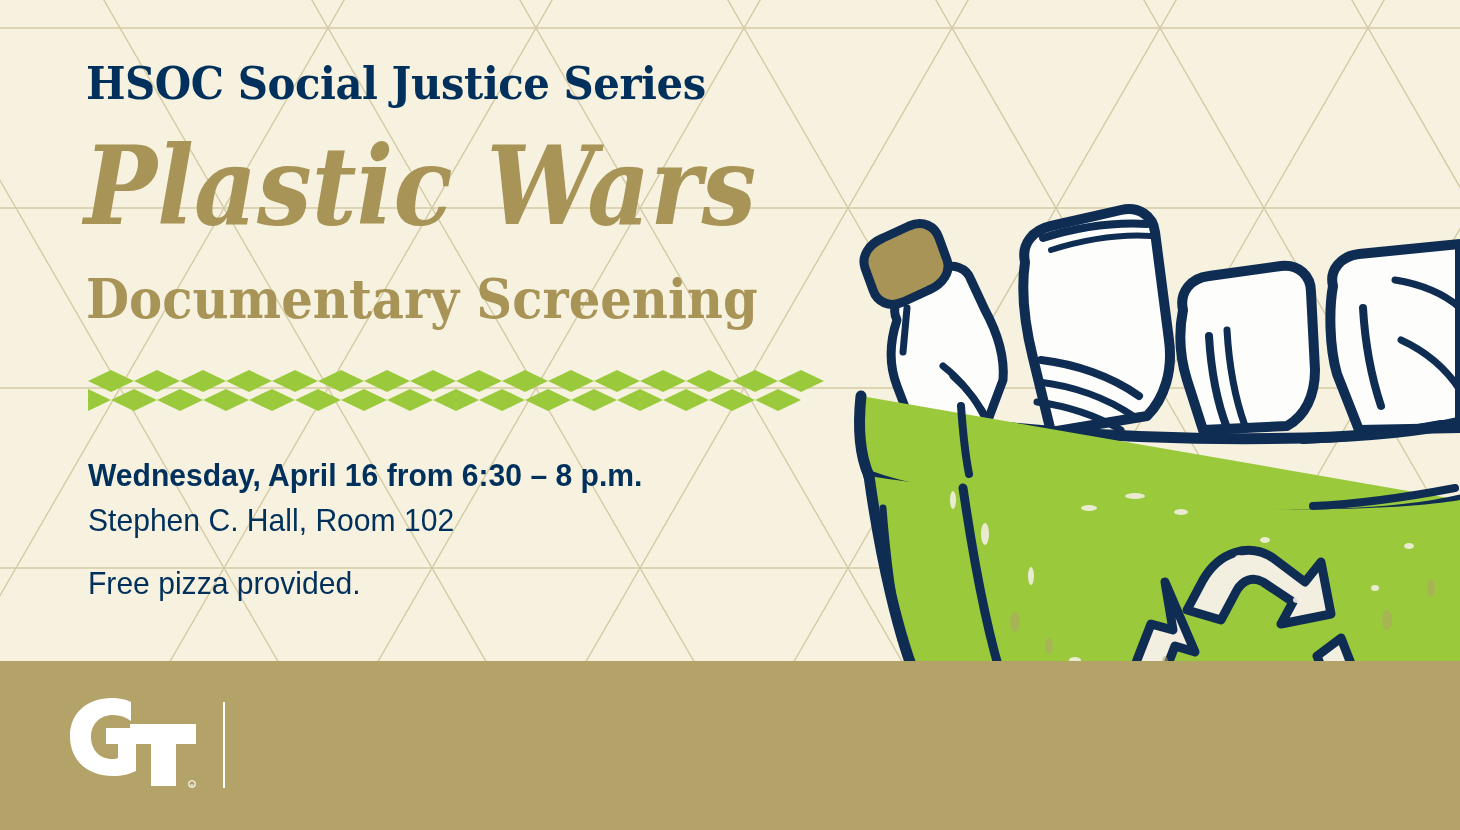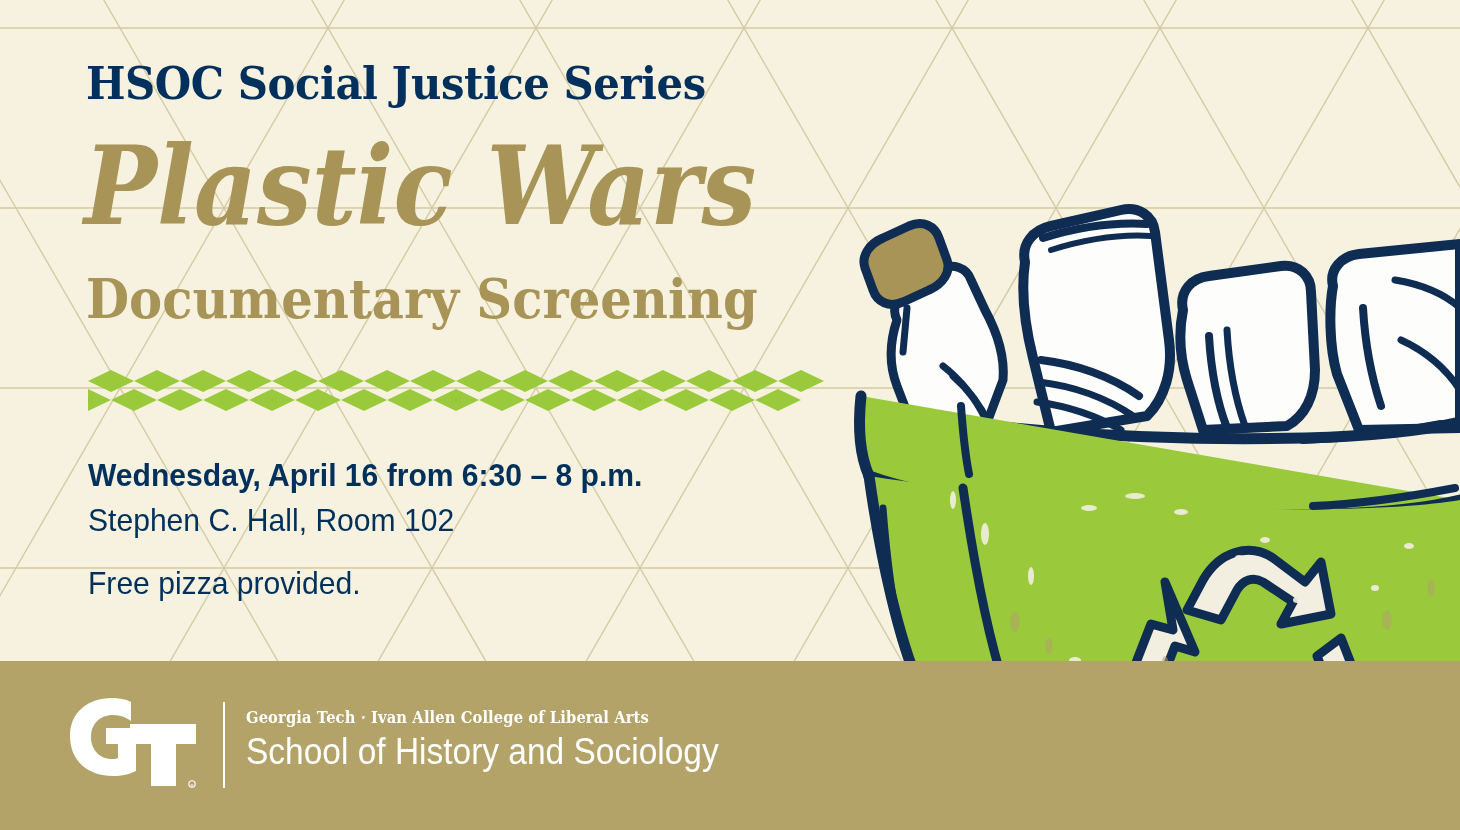--- a/index.html
+++ b/index.html
@@ -380,18 +380,14 @@
                C52,17 58,19 63,23 L63,4 C57,1 51,0 44,0 Z"></path>
 
       <path d="M62,26 L128,26 L128,46 L108,46 L108,88 L83,88 L83,46 L62,46 Z"></path>
     </g>
     <circle cx="124" cy="86" r="3.2" fill="none" stroke="#FFFFFF" stroke-width="1.1"></circle>
     <text x="124" y="88.6" font-size="4.4" fill="#FFFFFF" text-anchor="middle" font-family="'Liberation Sans', sans-serif">R</text>
   </svg>
 
   <div class="footer-rule"></div>
 
-  <div class="footer-text">
-    <div class="footer-line1">Georgia Tech · Ivan Allen College of Liberal Arts</div>
-    <div class="footer-line2">School of History and Sociology</div>
-  </div>
 
 </div>
 
 </body></html>

